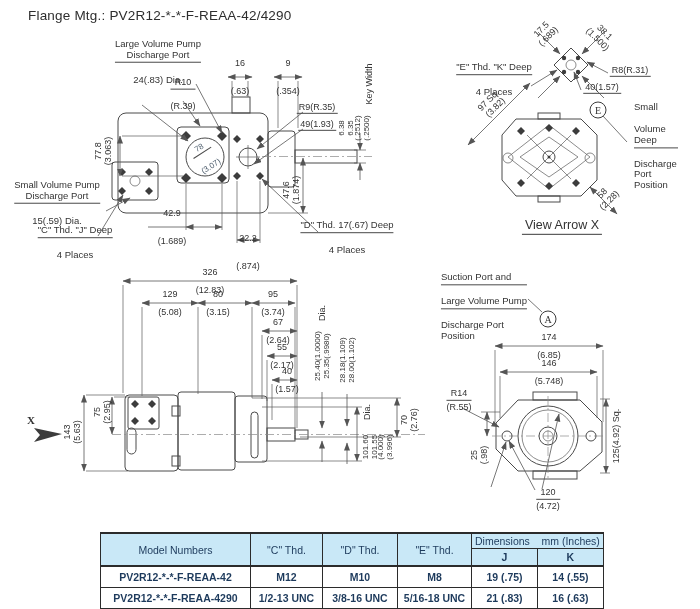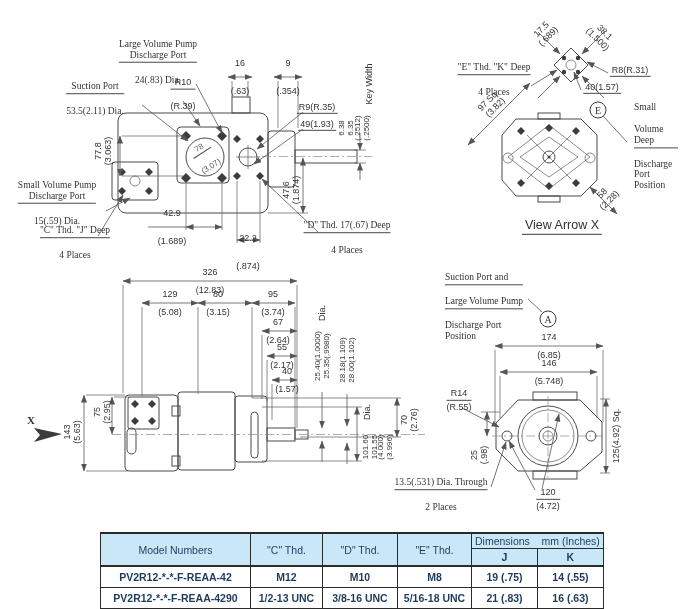--- a/index.html
+++ b/index.html
@@ -7,21 +7,21 @@
         font-family:"Liberation Sans",sans-serif;color:#333;}
   svg{position:absolute;left:0;top:0;}
   .ol{fill:none;stroke:#4a4a4a;stroke-width:1;}
   .thin{fill:none;stroke:#5a5a5a;stroke-width:.7;}
   .dl{fill:none;stroke:#555;stroke-width:.8;}
   .cl{fill:none;stroke:#8a8a8a;stroke-width:.7;stroke-dasharray:9 3 2 3;}
   .dm{fill:#3c3c3c;stroke:none;}
   .title{position:absolute;left:28px;top:8px;font-size:13.5px;color:#2e2e2e;letter-spacing:.2px;}
   .lbl{position:absolute;font-size:9px;line-height:1.15;color:#333;white-space:pre-line;
        text-align:center;transform:translate(-50%,-50%);z-index:3;}
-  .serif{font-family:Liberation Serif, serif;font-size:9.5px;}
+  .serif{font-family:Liberation Sans, sans-serif;font-size:9.5px;}
   .s8{font-size:8px;}
   .rot{transform:translate(-50%,-50%) rotate(-90deg);}
   .r45{transform:translate(-50%,-50%) rotate(-45deg);}
   .r45p{transform:translate(-50%,-50%) rotate(45deg);}
   .r35{transform:translate(-50%,-50%) rotate(-33deg);font-size:8px;color:#4a5a6a;}
   .dim .t{display:block;margin-bottom:7px;}
   .dim .b{display:block;}
   .frac .t{display:block;border-bottom:1px solid #4a4a4a;padding:0 2px 1px;}
   .frac .b{display:block;padding-top:1px;}
   .u{border-bottom:1px solid #4a4a4a;padding:0 2px 1px;}
@@ -260,29 +260,26 @@
 
     <line class="dl" x1="491" y1="487" x2="506" y2="442" marker-end="url(#aE)"></line>
 
     <line class="dl" x1="535" y1="490" x2="509" y2="441" marker-end="url(#aE)"></line>
     <line class="dl" x1="542" y1="489" x2="559" y2="414" marker-end="url(#aE)"></line>
 
     <line class="dl" x1="528" y1="299" x2="542" y2="312"></line>
   </g>
 </svg>
 
+<div class="title">Flange Mtg.: PV2R12-*-*-F-REAA-42/4290</div>
 
 <div class="lbl lead serif" style="left:158px;top:62px">
   <span class="t">Large Volume Pump
 Discharge Port</span>
   <span class="b">24(.83) Dia.</span>
-</div>
-<div class="lbl lead serif" style="left:95px;top:99px">
-  <span class="t">Suction Port</span>
-  <span class="b">53.5(2.11) Dia.</span>
 </div>
 <div class="lbl frac" style="left:183px;top:94px">
   <span class="t">R10</span>
   <span class="b">(R.39)</span>
 </div>
 <div class="lbl dim" style="left:240px;top:77px">
   <span class="t">16</span>
   <span class="b">(.63)</span>
 </div>
 <div class="lbl dim" style="left:288px;top:77px">
@@ -400,24 +397,20 @@
 </div>
 <div class="lbl dim" style="left:549px;top:372px">
   <span class="t">146</span><span class="b">(5.748)</span>
 </div>
 <div class="lbl frac" style="left:459px;top:400px">
   <span class="t">R14</span><span class="b">(R.55)</span>
 </div>
 <div class="lbl rot" style="left:479px;top:455px">25
 (.98)</div>
 <div class="lbl rot" style="left:616px;top:436px">125(4.92) Sq.</div>
-<div class="lbl lead serif" style="left:441px;top:495px">
-  <span class="t">13.5(.531) Dia. Through</span>
-  <span class="b">2 Places</span>
-</div>
 <div class="lbl frac" style="left:548px;top:499px">
   <span class="t">120</span><span class="b">(4.72)</span>
 </div>
 
 <div class="tblwrap">
 <table>
   <colgroup>
           <col class="cmodel">
           <col class="cc">
           <col class="cd">

